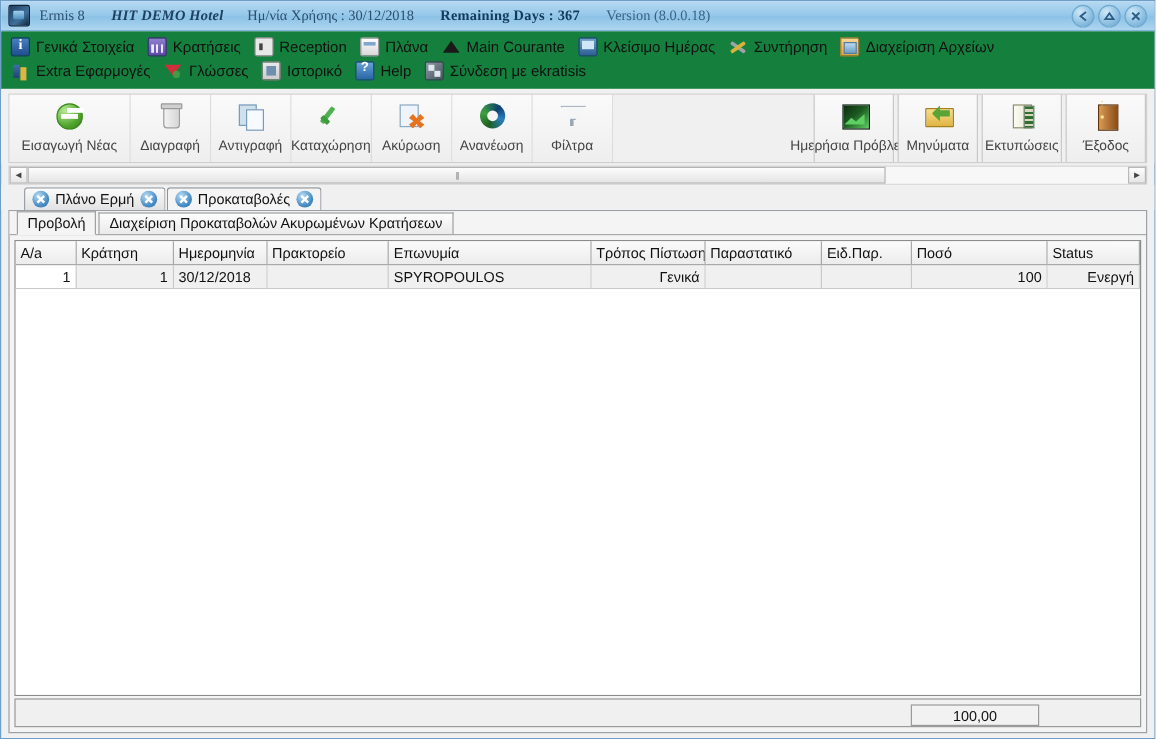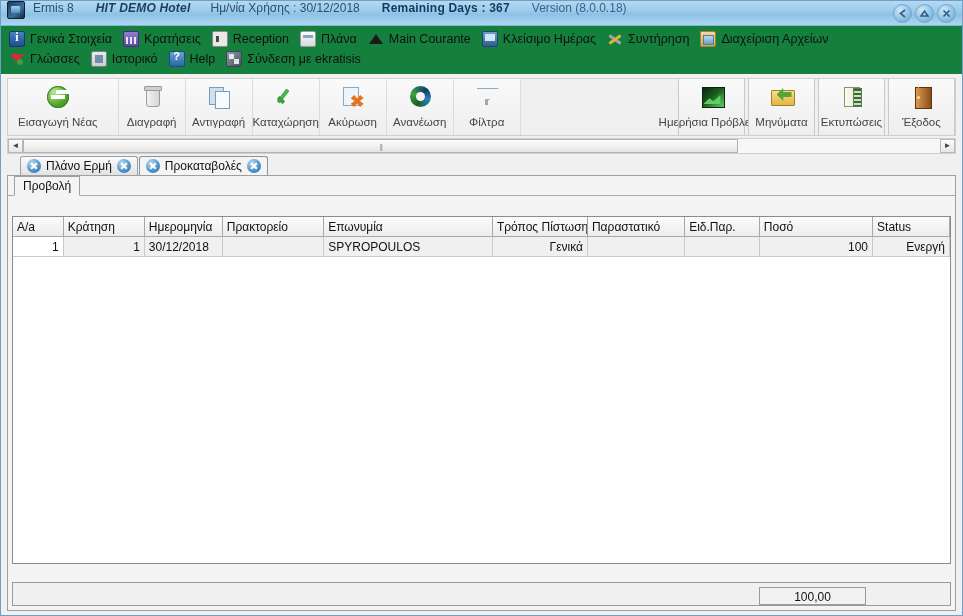--- a/index.html
+++ b/index.html
@@ -28,23 +28,24 @@
     flex-direction: column;
   }
 
   
   #title-bar {
     height: 24px;
     min-height: 24px;
     background: linear-gradient(to bottom, #b6d9f2 0%, #98c9ea 45%, #8cc2e6 55%, #aed6f0 100%);
     border-bottom: 1px solid #7fb3d8;
     display: flex;
-    align-items: flex-start;
+    align-items: center;
     padding: 0 4px 0 6px;
     position: relative;
+    font-family: Liberation Serif, serif;
   }
   .tb-icon {
     width: 16px; height: 16px;
     border-radius: 2px;
     background: linear-gradient(135deg, #1f3c5c, #3f6f9c 60%, #12263b);
     border: 1px solid #0d2136;
     margin-right: 8px;
     position: relative;
     flex: 0 0 auto;
   }
@@ -196,21 +197,21 @@
     border-right: 1px solid #dcdcdc;
     cursor: default;
   }
   .tbtn:first-child { border-left: none; }
   .tbtn .tlabel {
     font-size: 11.5px;
     color: #444;
     margin-top: 4px;
     white-space: nowrap;
   }
-  .tbtn.wide { width: auto; padding-left: 10px; padding-right: 20px; }
+  .tbtn.wide { width: auto; padding-left: 10px; padding-right: 10px; }
   .tbtn.grp {
     border-left: 1px solid #c9c9c9;
     border-right: 1px solid #c9c9c9;
     margin-left: 3px;
   }
   .ticon { width: 30px; height: 28px; position: relative; }
 
   
   .ti-add::after {
     content:""; position:absolute; left:4px; top:2px; width:22px; height:22px; border-radius:50%;
@@ -396,21 +397,20 @@
   
   #client-panel {
     flex: 1;
     margin: 0 6px 4px 6px;
     border: 1px solid #9aa0a6;
     background: #f4f4f4;
     display: flex;
     flex-direction: column;
     min-height: 0;
     box-sizing: border-box;
-    gap: 16px;
   }
   #inner-tabs {
     display: flex;
     align-items: flex-end;
     height: 20px;
     padding: 3px 0 0 6px;
     box-sizing: border-box;
     background: #f4f4f4;
     border-bottom: 1px solid #a8a8a8;
   }
@@ -568,20 +568,24 @@
           <span class="mi-ico ico-maint"></span>
           <span class="mi-label">Συντήρηση</span>
         </div>
         <div class="menu-item">
           <span class="mi-ico ico-files"></span>
           <span class="mi-label">Διαχείριση Αρχείων</span>
         </div>
       </div>
     <div class="menu-row" id="menu-row-2">
         <div class="menu-item">
+          <span class="mi-ico ico-extra"></span>
+          <span class="mi-label">Extra Εφαρμογές</span>
+        </div>
+        <div class="menu-item">
           <span class="mi-ico ico-lang"></span>
           <span class="mi-label">Γλώσσες</span>
         </div>
         <div class="menu-item">
           <span class="mi-ico ico-history"></span>
           <span class="mi-label">Ιστορικό</span>
         </div>
         <div class="menu-item">
           <span class="mi-ico ico-help"></span>
           <span class="mi-label">Help</span>
@@ -669,20 +673,21 @@
         <span class="blue-x"></span>
         <span class="mt-label">Προκαταβολές</span>
         <span class="blue-x"></span>
       </div>
     </div>
 
   <div id="client-panel">
 
     <div id="inner-tabs">
         <div class="itab active">Προβολή</div>
+        <div class="itab">Διαχείριση Προκαταβολών Ακυρωμένων Κρατήσεων</div>
       </div>
 
     <div id="grid-area">
       <table class="grid">
         <colgroup id="grid-colgroup">
             <col style="width: 47px;">
             <col style="width: 76px;">
             <col style="width: 73px;">
             <col style="width: 95px;">
             <col style="width: 158px;">

